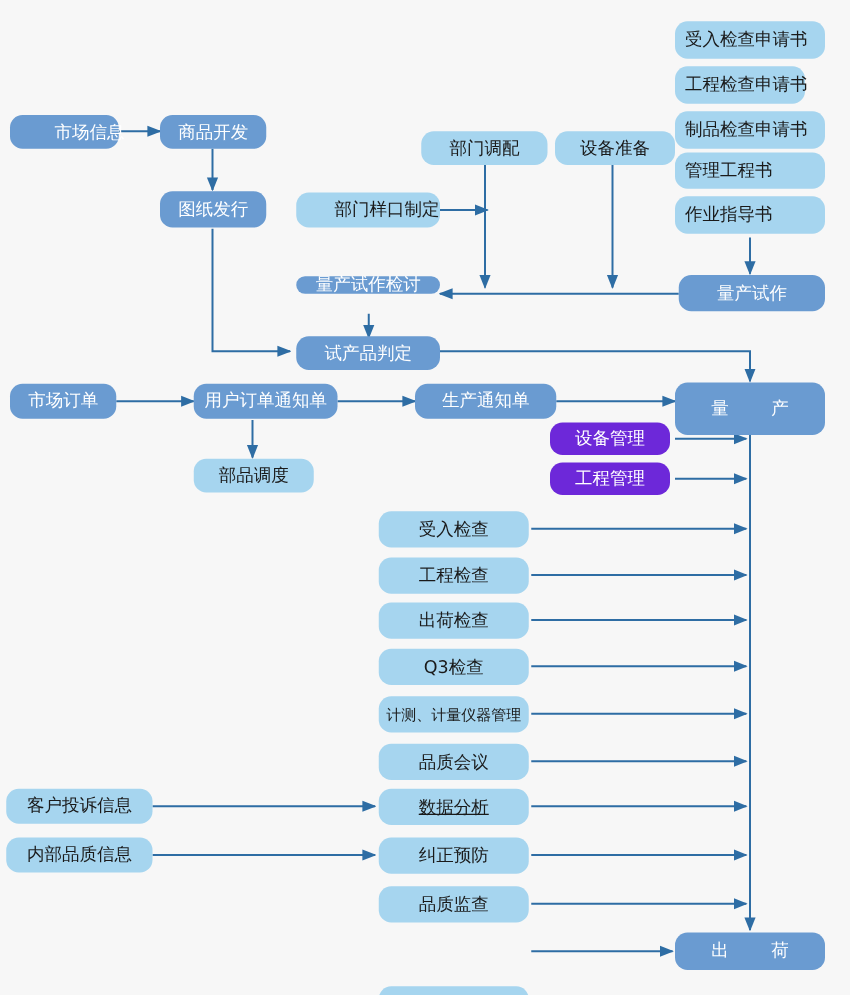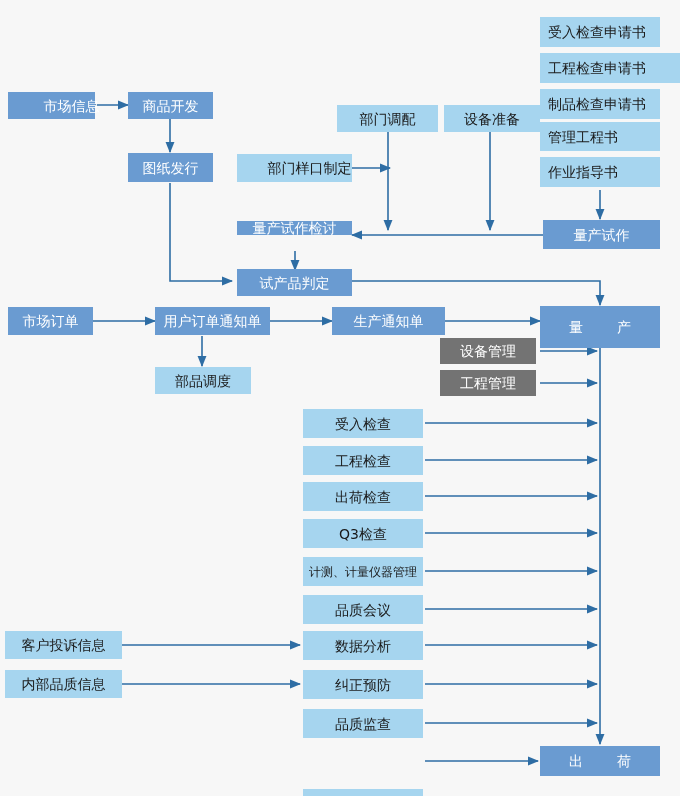--- a/index.html
+++ b/index.html
@@ -25,40 +25,40 @@
     width: 680px;
     height: 796px;
     pointer-events: none;
   }
   .node {
     position: absolute;
     box-sizing: border-box;
     display: flex;
     align-items: center;
     justify-content: center;
-    border-radius: 0;
+    border-radius: 10px;
     font-size: 14px;
     line-height: 1;
     white-space: nowrap;
     letter-spacing: 0px;
     z-index: 2;
   }
   
   .node.primary {
     background: #6a9bd1;
     color: #ffffff;
   }
   
   .node.light {
     background: #a6d5ef;
     color: #1a1a1a;
   }
   
   .node.lightwhite {
-    background: #737373;
+    background: #6d28d9;
     color: #ffffff;
   }
   .node.leftalign {
     justify-content: flex-start;
     padding-left: 8px;
   }
   .node.wide-space {
     letter-spacing: 34px;
     padding-left: 34px;
   }
@@ -138,21 +138,21 @@
   <div class="node primary" style="left:128px; top:153px; width:85px;  height:29px;">图纸发行</div>
 
   <div class="node light" style="left:237px; top:154px; width:115px; height:28px;padding-left:30px;">部门样口制定</div>
 
   <div class="node light" style="left:337px; top:105px; width:101px; height:27px;">部门调配</div>
 
   <div class="node light" style="left:444px; top:105px; width:96px;  height:27px;">设备准备</div>
 
   <div class="node light leftalign" style="left:540px; top:17px;  width:120px; height:30px;">受入检查申请书</div>
 
-  <div class="node light leftalign" style="left:540px; top:53px;  width:140px; height:30px;">工程检查申请书</div>
+  <div class="node light leftalign" style="left:540px; top:53px;  width:104px; height:30px;">工程检查申请书</div>
 
   <div class="node light leftalign" style="left:540px; top:89px;  width:120px; height:30px;">制品检查申请书</div>
 
   <div class="node light leftalign" style="left:540px; top:122px; width:120px; height:29px;">管理工程书</div>
 
   <div class="node light leftalign" style="left:540px; top:157px; width:120px; height:30px;">作业指导书</div>
 
   <div class="node primary" style="left:543px; top:220px; width:117px; height:29px;text-align:right;">量产试作</div>
 
   <div class="node primary" style="left:237px; top:221px; width:115px; height:14px;">量产试作检讨</div>
@@ -178,21 +178,21 @@
   <div class="node light" style="left:303px; top:446px; width:120px; height:29px;">工程检查</div>
 
   <div class="node light" style="left:303px; top:482px; width:120px; height:29px;">出荷检查</div>
 
   <div class="node light" style="left:303px; top:519px; width:120px; height:29px;">Q3检查</div>
 
   <div class="node light small" style="left:303px; top:557px; width:120px; height:29px;">计测、计量仪器管理</div>
 
   <div class="node light" style="left:303px; top:595px; width:120px; height:29px;">品质会议</div>
 
-  <div class="node light" style="left:303px; top:631px; width:120px; height:29px;">数据分析</div>
+  <div class="node light" style="left:303px; top:631px; width:120px; height:29px;text-decoration:underline;">数据分析</div>
 
   <div class="node light" style="left:303px; top:670px; width:120px; height:29px;">纠正预防</div>
 
   <div class="node light" style="left:303px; top:709px; width:120px; height:29px;">品质监查</div>
 
   <div class="node light" style="left:303px; top:789px; width:120px; height:29px;">出荷品监视</div>
 
   <div class="node light" style="left:5px;  top:631px; width:117px; height:28px;">客户投诉信息</div>
 
   <div class="node light" style="left:5px;  top:670px; width:117px; height:28px;">内部品质信息</div>

